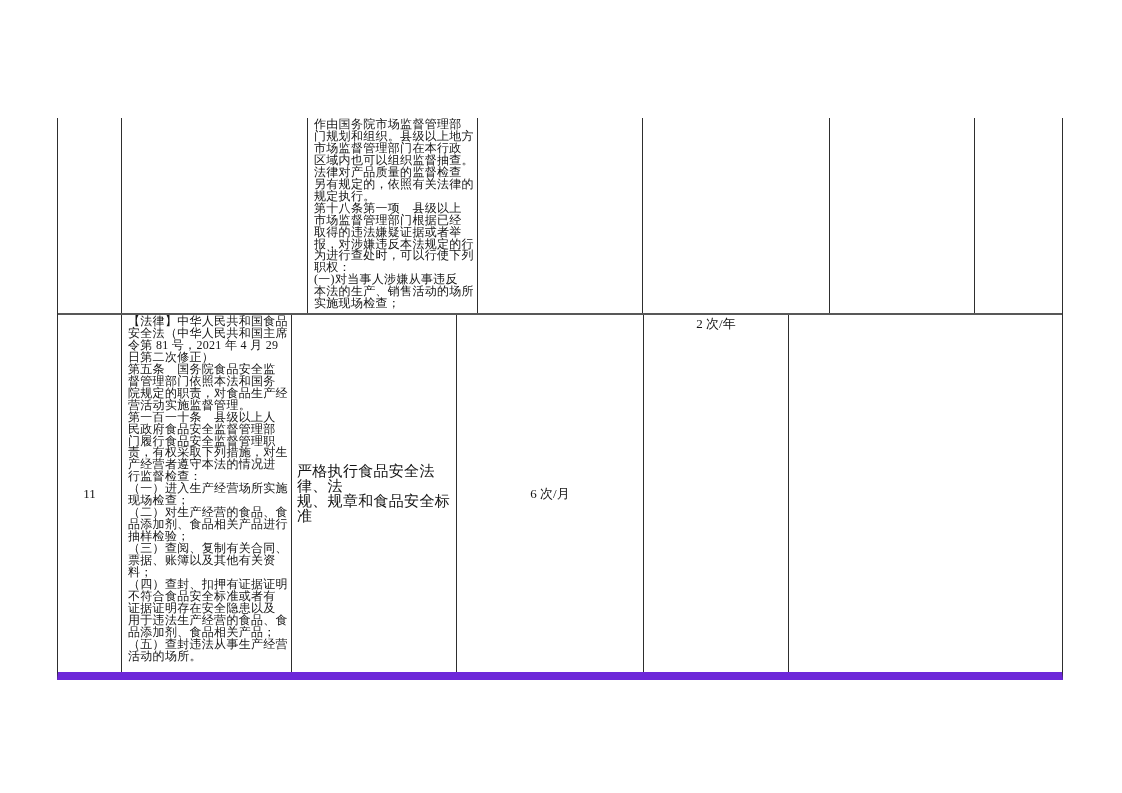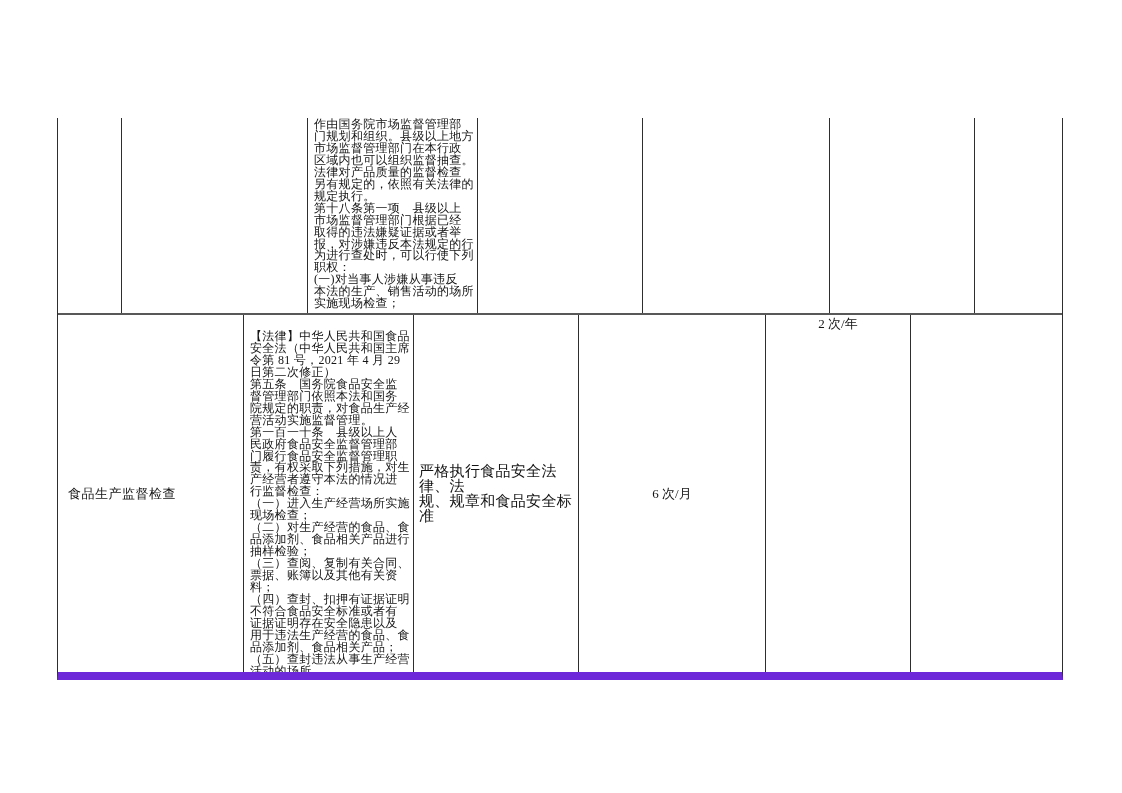--- a/index.html
+++ b/index.html
@@ -53,21 +53,21 @@
   .c6 { width: 145px; display: flex; justify-content: center; }
   .c7 { width: 87px; }
 
   .legal-text {
     white-space: pre-wrap;
     font-size: 12px;
     line-height: 11.95px;
     padding: 1px 2px 0 6px;
     letter-spacing: 0.3px;
   }
-  .row-main .legal-text { padding-top: 16px; }
+  .row-main .legal-text { padding-top: 1px; }
 
   .seq-text {
     font-size: 13px;
   }
   .item-text {
     font-size: 13px;
     padding-left: 10px;
     letter-spacing: 0.5px;
   }
   .req-text {
@@ -120,22 +120,22 @@
       </div>
       <div class="cell c6">
         <span class="freq-text"></span>
       </div>
       <div class="cell c7">
         <span></span>
       </div>
     </div>
 
     <div class="row row-main">
-      <div class="cell c2">
-        <span class="item-text">食品生产监督检查</span>
+      <div class="cell c1">
+        <span class="seq-text">11</span>
       </div>
       <div class="cell c3">
         <div class="legal-text">【法律】中华人民共和国食品
 安全法（中华人民共和国主席
 令第 81 号，2021 年 4 月 29
 日第二次修正）
 第五条　国务院食品安全监
 督管理部门依照本法和国务
 院规定的职责，对食品生产经
 营活动实施监督管理。

